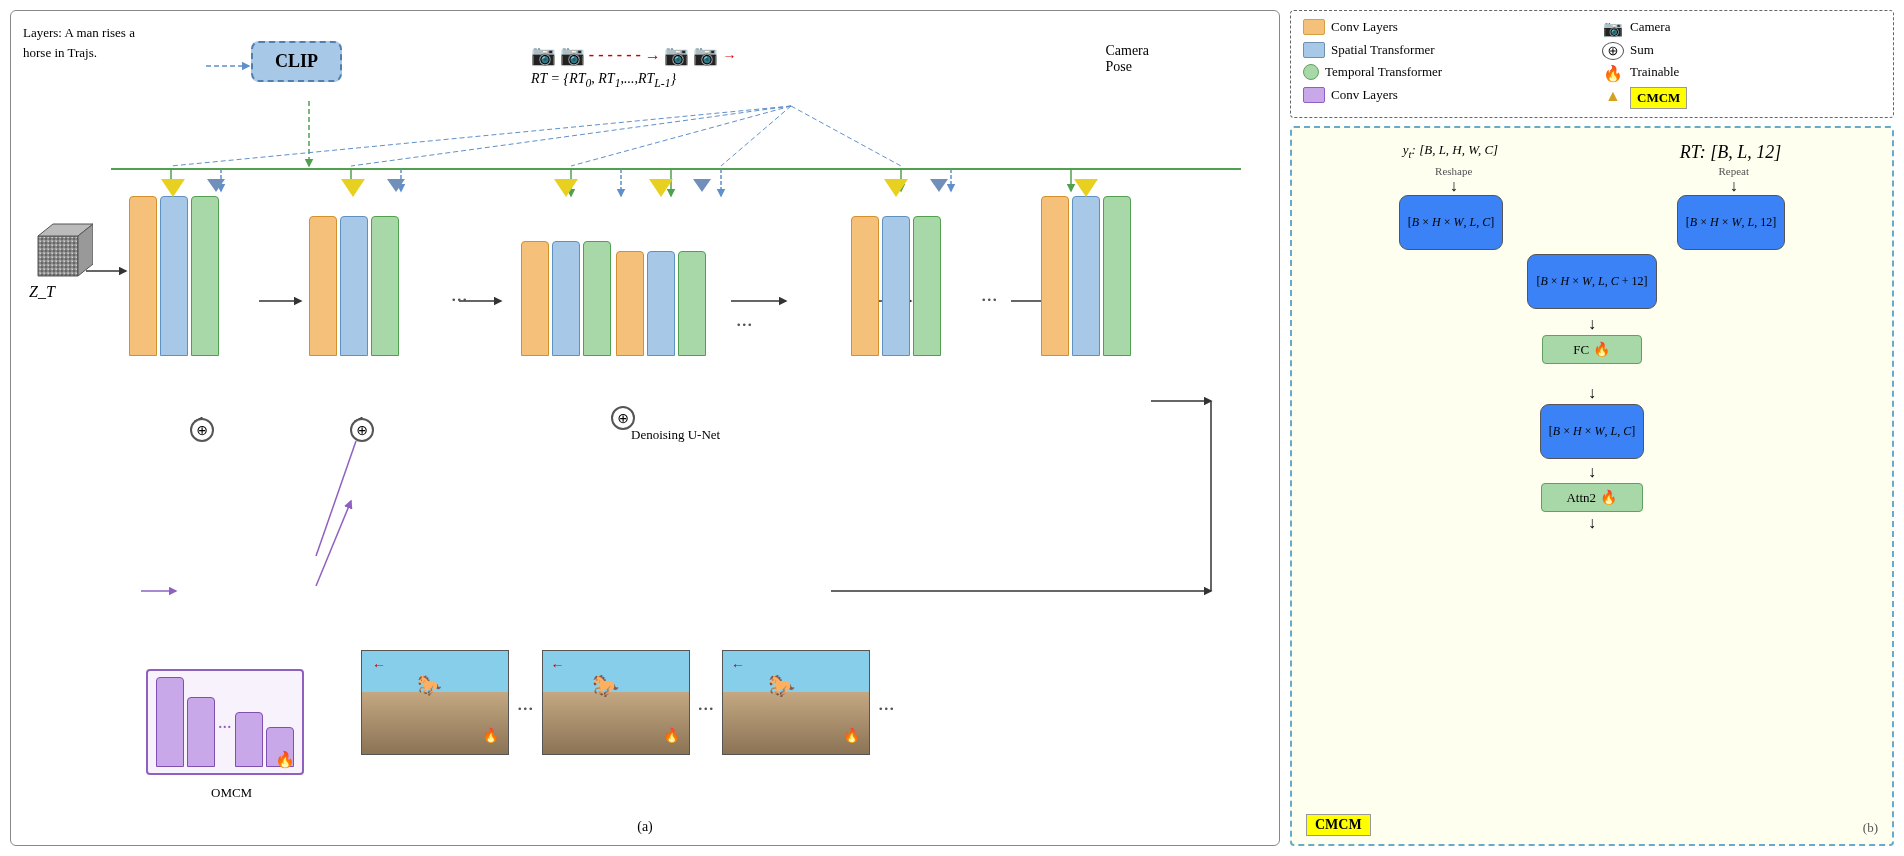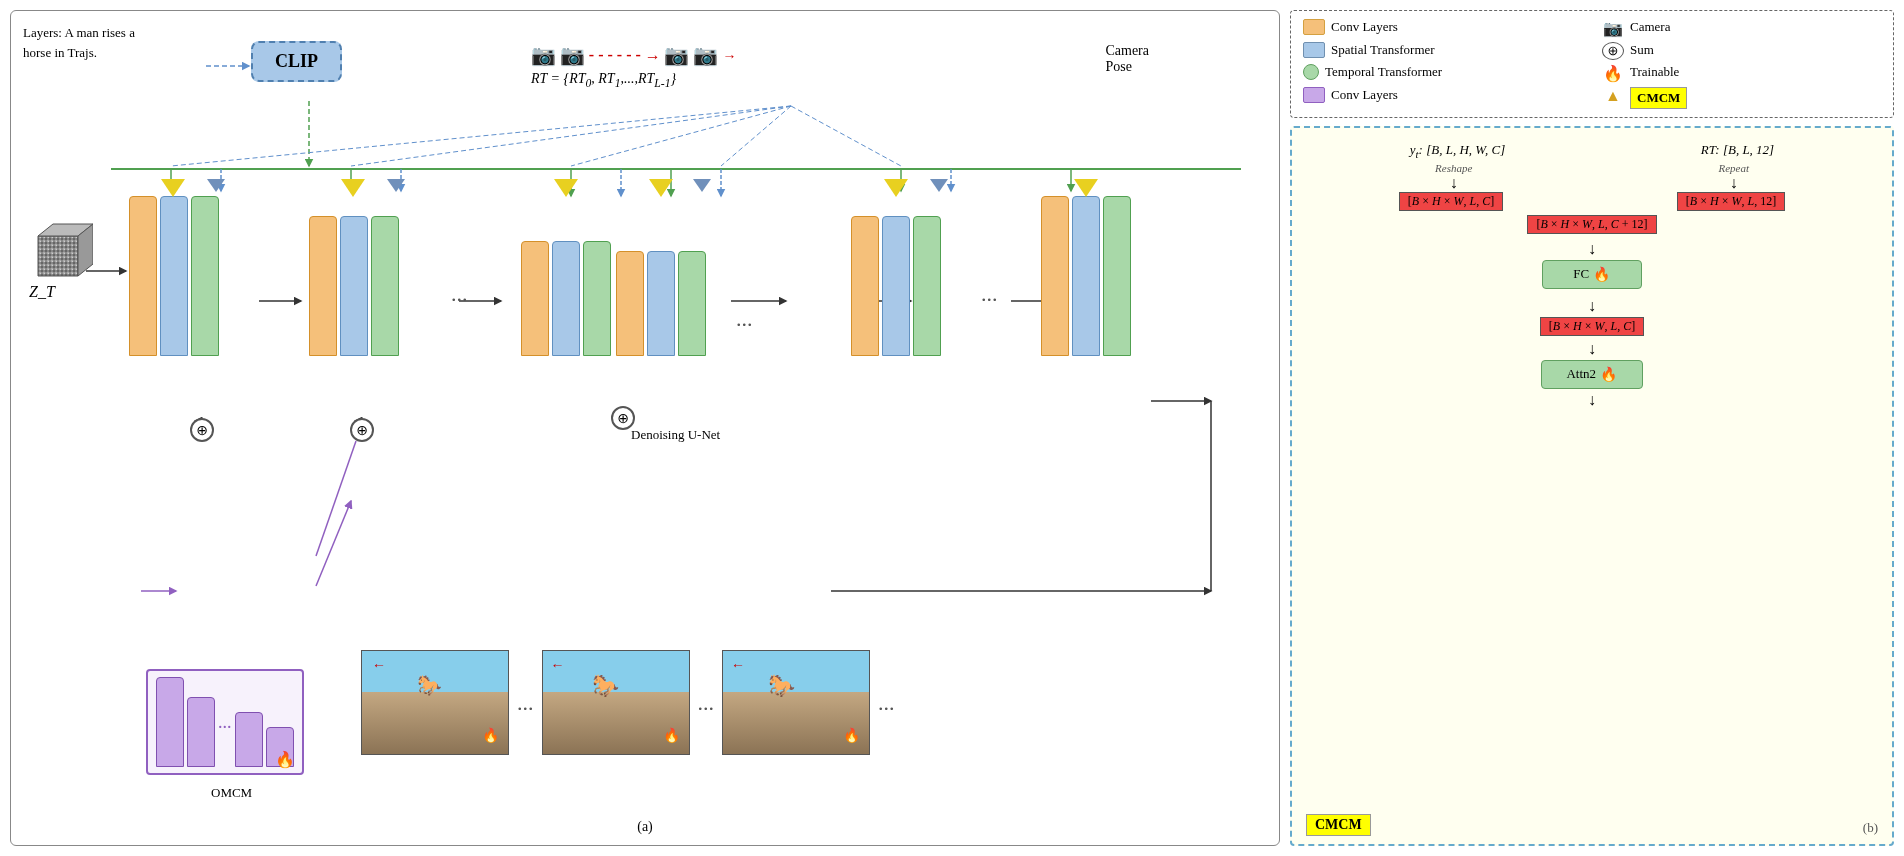--- a/index.html
+++ b/index.html
@@ -108,25 +108,25 @@
     .cmcm-label-b {
       position: absolute;
       bottom: 8px;
       right: 14px;
       font-size: 13px;
       color: #555;
     }
 
     .flow-bracket-box {
       border: 1.5px solid #555;
-      border-radius: 0;
-      padding: 1px 8px;
+      border-radius: 9px;
+      padding: 19px 8px;
       font-size: 12px;
       text-align: center;
-      background: #ef4444;
+      background: #3b82f6;
     }
 
     
     .prompt-area {
       position: absolute;
       top: 12px;
       left: 12px;
       font-size: 13px;
       line-height: 1.5;
     }
@@ -518,27 +518,27 @@
 
     <div class="cmcm-box">
 
       <div style="display:flex;width:100%;justify-content:space-around;margin-bottom:2px;">
         <div style="display:flex;flex-direction:column;align-items:center;">
           <span style="font-size:13px;font-style:italic;">
             <i>y</i><sub>t</sub>: [<i>B, L, H, W, C</i>]
           </span>
         </div>
         <div style="display:flex;flex-direction:column;align-items:center;">
-          <span style="font-size:13px;font-style:italic;">
+          <span style="font-size:18px;font-style:italic;">
             <i>RT</i>: [<i>B, L</i>, 12]
           </span>
         </div>
       </div>
 
-      <div style="display:flex;width:100%;justify-content:space-around;margin-bottom:0px;font-style:italic;">
+      <div style="display:flex;width:100%;justify-content:space-around;margin-bottom:0px;">
         <div style="display:flex;flex-direction:column;align-items:center;gap:0px;">
           <span style="font-size:11px;color:#555;">Reshape</span>
           <span style="font-size:16px;">↓</span>
         </div>
         <div style="display:flex;flex-direction:column;align-items:center;gap:0px;">
           <span style="font-size:11px;color:#555;">Repeat</span>
           <span style="font-size:16px;">↓</span>
         </div>
       </div>
 
@@ -551,21 +551,21 @@
         </div>
       </div>
 
 
       <div class="flow-bracket-box" style="margin-bottom:6px;font-size:12px;">
         [<i>B</i> × <i>H</i> × <i>W</i>, <i>L</i>, <i>C</i> + 12]
       </div>
 
       <div style="font-size:16px;margin-bottom:2px;">↓</div>
 
-      <div class="fc-box" style="margin-bottom:8px;">
+      <div class="fc-box" style="margin-bottom:20px;">
         <span>FC</span>
         <span class="fire-icon">🔥</span>
       </div>
 
       <div style="font-size:16px;margin-bottom:2px;">↓</div>
 
       <div class="flow-bracket-box" style="margin-bottom:4px;font-size:12px;">
         [<i>B</i> × <i>H</i> × <i>W</i>, <i>L</i>, <i>C</i>]
       </div>
 

